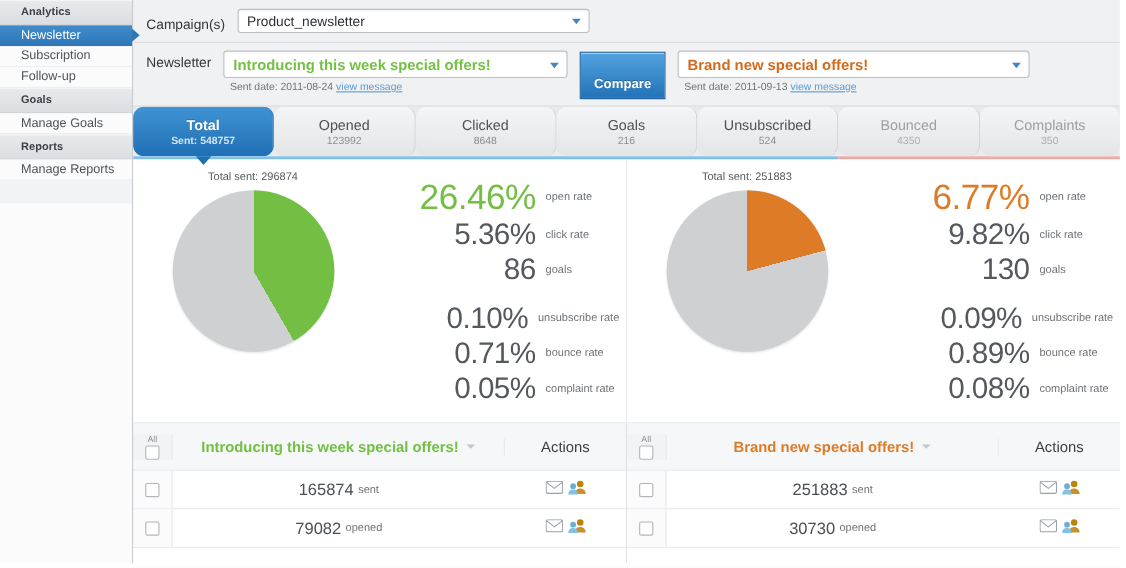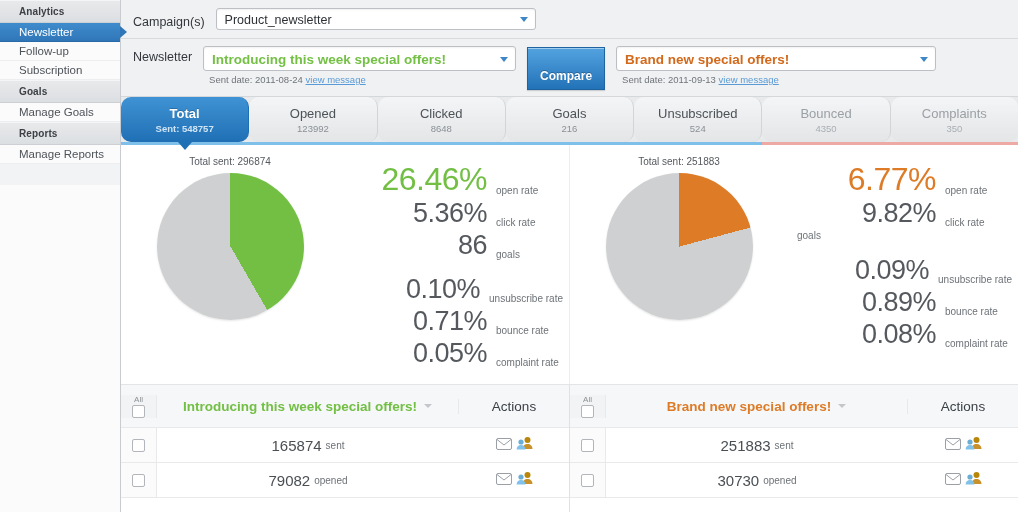--- a/index.html
+++ b/index.html
@@ -127,21 +127,21 @@
 
   
   .stats{display:flex;background:#ffffff;border-bottom:1px solid #e2e4e6;}
   .stats-half{flex:1;display:flex;padding:11px 0 14px;position:relative;min-width:0;}
   .stats-half + .stats-half{border-left:1px solid #ededee;}
   .pie-col{width:218px;flex:0 0 218px;display:flex;flex-direction:column;align-items:center;}
   .pie-title{font-size:10px;color:#55595e;margin-bottom:6px;white-space:nowrap;}
   .pie{width:147px;height:147px;border-radius:50%;box-shadow:0 1px 2px rgba(0,0,0,.10);}
 
   .rates{flex:1;min-width:0;padding-top:6px;padding-right:6px;}
-  .rate-row{display:flex;align-items:flex-end;margin-bottom:2px;}
+  .rate-row{display:flex;align-items:center;margin-bottom:2px;}
   .rate-val{
     width:148px;text-align:right;font-size:27px;color:#55595e;
     font-weight:300;letter-spacing:-.5px;line-height:30px;
   }
   .rate-val.big{font-size:32px;line-height:34px;}
   .rate-val.green{color:#72bf44;}
   .rate-val.orange{color:#dd7b27;}
   .rate-lbl{font-size:10px;color:#6d7277;padding-left:9px;white-space:nowrap;}
   .rate-gap{height:12px;}
 
@@ -173,22 +173,22 @@
   .icn{display:inline-block;vertical-align:middle;cursor:pointer;}
 </style>
 </head>
 <body>
 
 <div class="app">
 
   <div class="sidebar">
     <div class="nav-group-title">Analytics</div>
     <div class="nav-item active">Newsletter</div>
+    <div class="nav-item">Subscription</div>
     <div class="nav-item">Follow-up</div>
-    <div class="nav-item">Subscription</div>
 
     <div class="nav-group-title">Goals</div>
     <div class="nav-item">Manage Goals</div>
 
     <div class="nav-group-title">Reports</div>
     <div class="nav-item">Manage Reports</div>
 
     <div class="sidebar-fill"></div>
   </div>
 
@@ -306,20 +306,21 @@
         <div class="rates">
           <div class="rate-row">
               <div class="rate-val big orange">6.77%</div>
               <div class="rate-lbl">open rate</div>
             </div>
           <div class="rate-row">
               <div class="rate-val">9.82%</div>
               <div class="rate-lbl">click rate</div>
             </div>
           <div class="rate-row">
+              <div class="rate-val">130</div>
               <div class="rate-lbl">goals</div>
             </div>
           <div class="rate-gap"></div>
           <div class="rate-row">
               <div class="rate-val">0.09%</div>
               <div class="rate-lbl">unsubscribe rate</div>
             </div>
           <div class="rate-row">
               <div class="rate-val">0.89%</div>
               <div class="rate-lbl">bounce rate</div>

